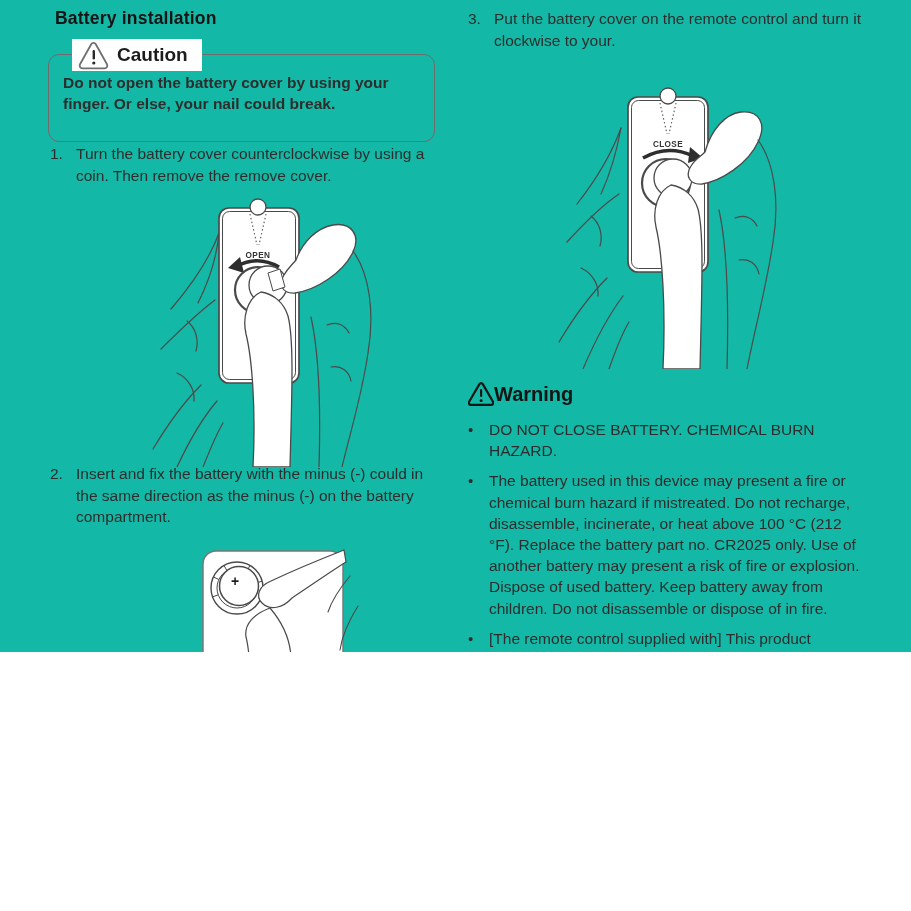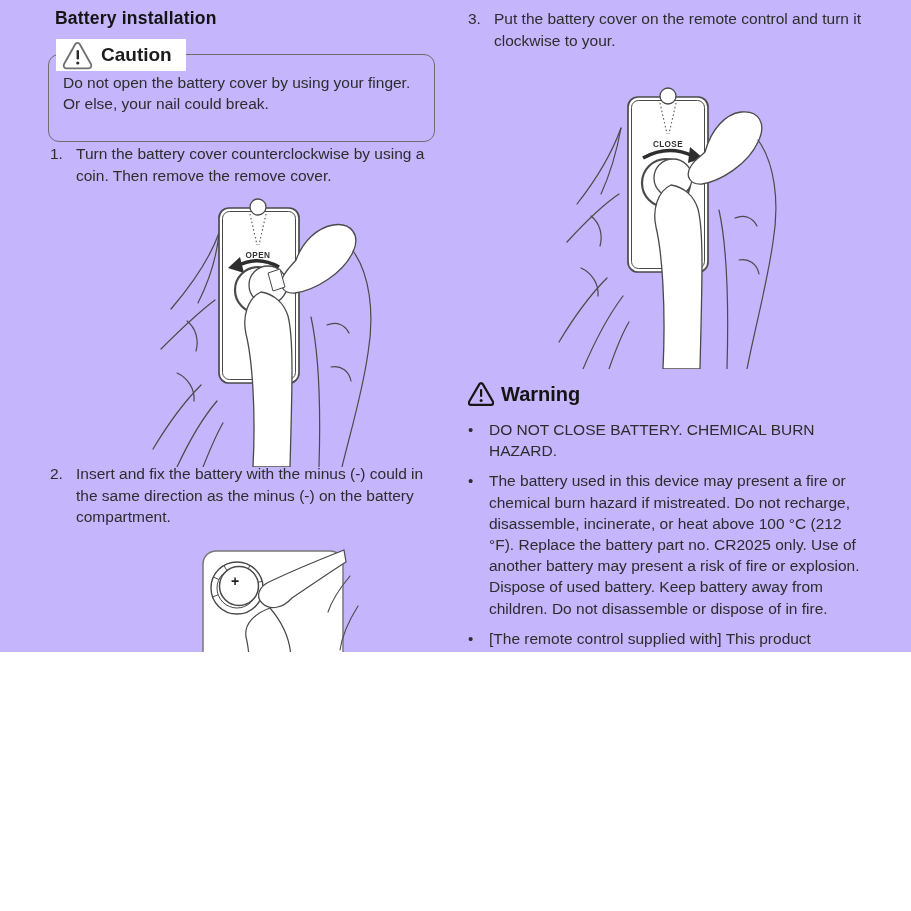--- a/index.html
+++ b/index.html
@@ -1,47 +1,47 @@
 <!DOCTYPE html>
 <html><head>
 <meta charset="utf-8">
 <style>
   html,body { margin:0; padding:0; background:#ffffff; }
   #page {
-    position:relative; width:911px; height:652px; background:#c4b5fd;
+    position:relative; width:911px; height:652px; background:#14b8a6;
     font-family:"Liberation Sans", sans-serif; color:#2f2f2f; overflow:hidden;
   }
   .h1 { position:absolute; left:55px; top:8px; font-size:17.5px; font-weight:bold;
         color:#141414; letter-spacing:.2px; }
   
   .caution-box { position:absolute; left:48px; top:54px; width:385px; height:86px;
         border:1.5px solid #6e6e6e; border-radius:11px; }
-  .caution-label { position:absolute; left:56px; top:39px; height:32px;
+  .caution-label { position:absolute; left:72px; top:39px; height:32px;
         display:flex; align-items:center; gap:8px; background:#fff; padding:0 14px 0 6px; }
   .caution-label .txt { font-size:19px; font-weight:bold; color:#1c1c1c; }
   .caution-body { position:absolute; left:63px; top:72px; width:352px;
-        font-size:15.5px; line-height:21px; color:#2d2d2d; }
+        font-size:15.5px; line-height:21px; color:#2d2d2d;font-weight:bold; }
   
   .step { position:absolute; display:flex; font-size:15.5px; line-height:21.5px; color:#2d2d2d; }
   .step .num { flex:none; width:26px; }
   #step1 { left:50px; top:143px; }
   #step1 .txt { width:350px; }
   #step2 { left:50px; top:463px; }
   #step2 .txt { width:368px; }
   #step3 { left:468px; top:8px; }
   #step3 .txt { width:368px; }
   
   .fig { position:absolute; }
   #fig-open  { left:151px; top:197px; width:300px; height:270px; }
   #fig-insert{ left:118px; top:536px; width:330px; height:310px; }
   #fig-close { left:553px; top:84px;  width:300px; height:285px; }
   .fig svg { display:block; width:100%; height:100%; }
   .fig-label { font-family:"Liberation Sans",sans-serif; font-weight:bold; fill:#333; }
   
-  .warning-head { position:absolute; left:468px; top:382px; display:flex; align-items:center; gap:7px; }
+  .warning-head { position:absolute; left:468px; top:382px; display:flex; align-items:center; }
   .warning-head .txt { font-size:20px; font-weight:bold; color:#141414; }
   .warn-list { position:absolute; left:468px; top:419px; width:400px; }
   .warn-item { display:flex; margin-bottom:9px; font-size:15.5px; line-height:21.2px; color:#2d2d2d; }
   .warn-item .b { flex:none; width:21px; font-size:15px; }
   .warn-item .txt { width:372px; }
 </style>
 </head>
 <body>
 
 <div id="page">

